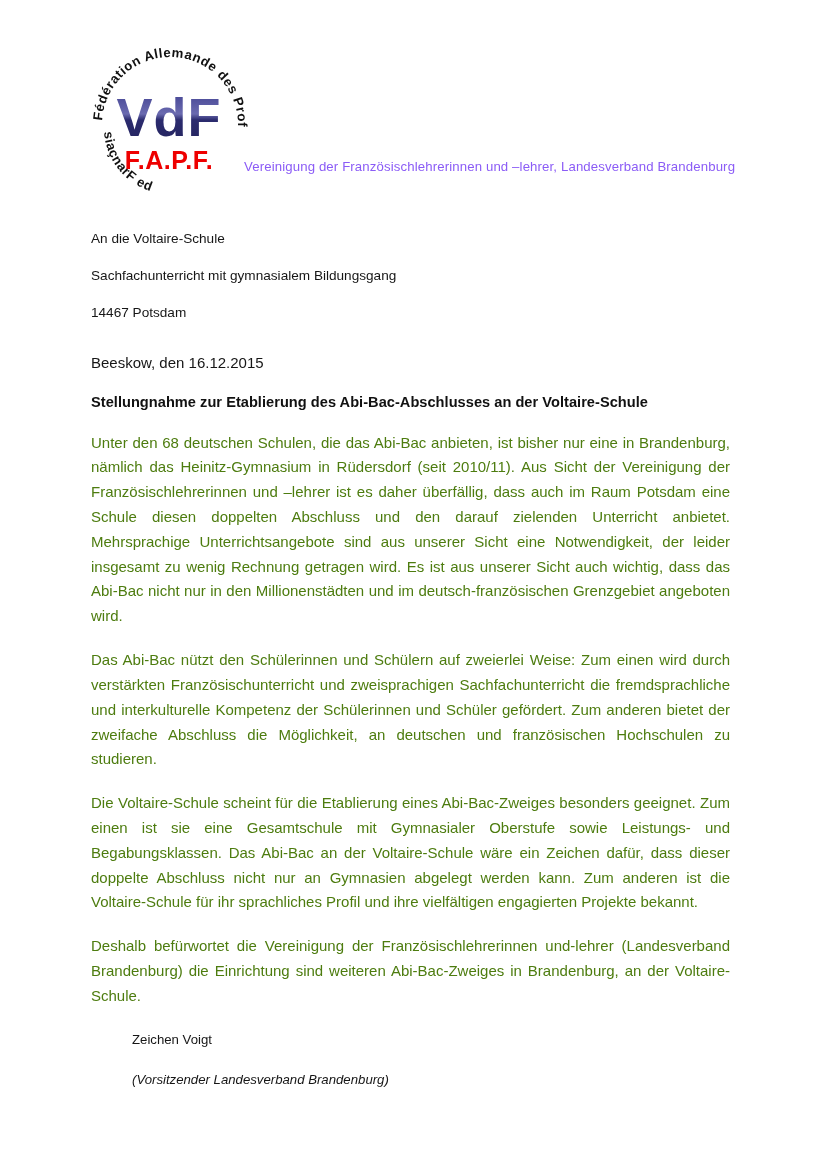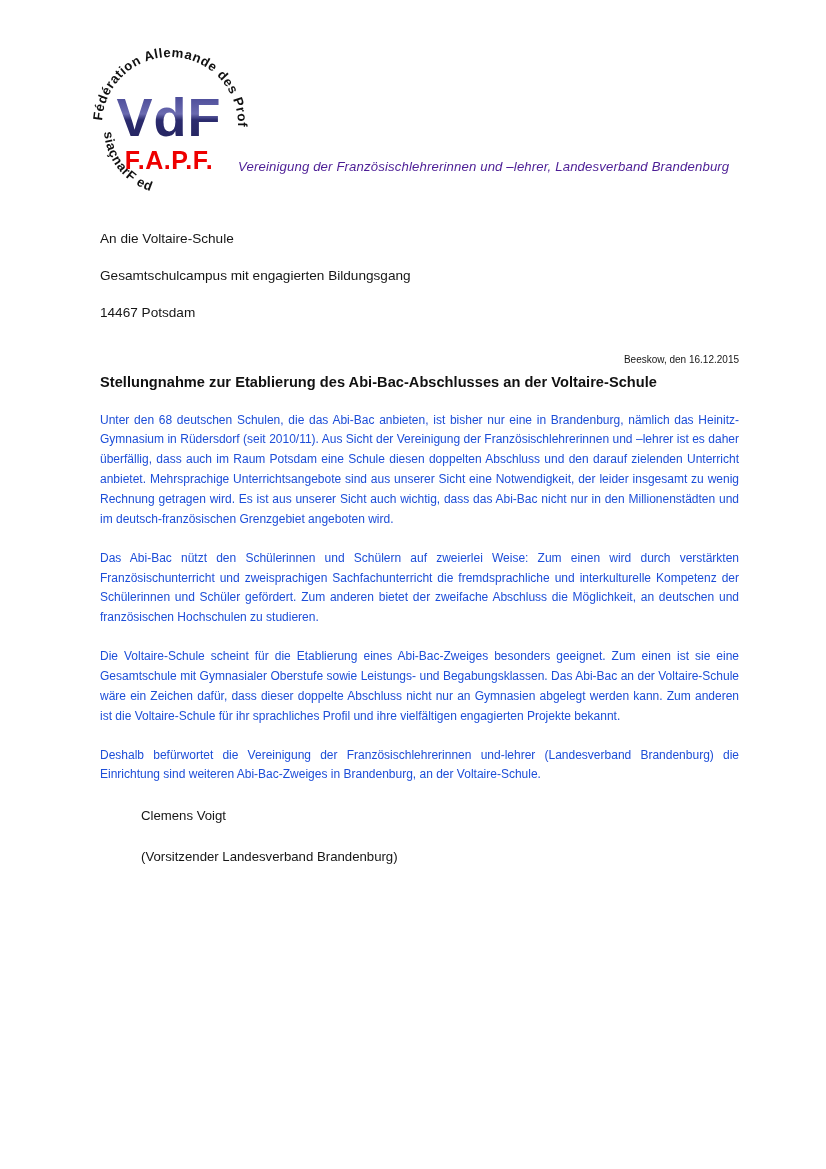--- a/index.html
+++ b/index.html
@@ -36,82 +36,80 @@
     width: 175px;
     height: 160px;
   }
   .logo svg {
     display: block;
     width: 175px;
     height: 160px;
   }
   .org-line {
     position: absolute;
-    left: 238px;
+    left: 244px;
     top: 159px;
     font-size: 13.2px;
     letter-spacing: 0.01em;
-    color: #4c1d95;
+    color: #8b5cf6;
     white-space: nowrap;
-    font-style: italic;
   }
 
   
   .body-block {
     position: absolute;
-    left: 100px;
+    left: 91px;
     top: 232px;
     width: 639px;
   }
 
   .addr-line {
     font-size: 13.6px;
     line-height: 1.0;
     margin: 0 0 23.5px 0;
     color: #161616;
   }
   .addr-line:last-of-type { margin-bottom: 16px; }
 
   .date-line {
-    text-align: right;
-    font-size: 10px;
+    font-size: 15px;
     margin: 34px 0 0 0;
     color: #161616;
   }
 
   .doc-title {
     font-size: 14.6px;
     font-weight: bold;
-    margin: 9px 0 0 0;
+    margin: 23px 0 0 0;
     line-height: 1.15;
     color: #111111;
     letter-spacing: 0.002em;
   }
 
   p.para {
-    font-size: 12px;
+    font-size: 15px;
     line-height: 1.655;
     text-align: justify;
     margin: 19px 0 0 0;
-    color: #1d4ed8;
+    color: #4d7c0f;
     hyphens: none;
   }
   p.para:first-of-type { margin-top: 20px; }
 
   .signature {
     margin-top: 24px;
     padding-left: 41px;
   }
   .sig-line {
     font-size: 13.2px;
     line-height: 1.0;
     margin: 0 0 27px 0;
     color: #161616;
   }
-  .sig-line:last-child { margin-bottom: 0; }
+  .sig-line:last-child { margin-bottom: 0; font-style: italic; }
 </style>
 </head>
 <body>
 
 <div class="page">
 
   <div class="letterhead">
 
     <div class="logo">
       <svg viewBox="0 0 175 160" xmlns="http://www.w3.org/2000/svg" aria-hidden="true">
@@ -140,32 +138,32 @@
       </svg>
     </div>
 
     <div class="org-line">Vereinigung der Französischlehrerinnen und –lehrer, Landesverband Brandenburg</div>
   </div>
 
   <div class="body-block">
 
     <div>
       <div class="addr-line">An die Voltaire-Schule</div>
-      <div class="addr-line">Gesamtschulcampus mit engagierten Bildungsgang</div>
+      <div class="addr-line">Sachfachunterricht mit gymnasialem Bildungsgang</div>
       <div class="addr-line">14467 Potsdam</div>
     </div>
 
     <div class="date-line">Beeskow, den 16.12.2015</div>
 
     <h1 class="doc-title">Stellungnahme zur Etablierung des Abi-Bac-Abschlusses an der Voltaire-Schule</h1>
 
     <p class="para">Unter den 68 deutschen Schulen, die das Abi-Bac anbieten, ist bisher nur eine in Brandenburg, nämlich das Heinitz-Gymnasium in Rüdersdorf (seit 2010/11). Aus Sicht der Vereinigung der Französischlehrerinnen und –lehrer ist es daher überfällig, dass auch im Raum Potsdam eine Schule diesen doppelten Abschluss und den darauf zielenden Unterricht anbietet. Mehrsprachige Unterrichtsangebote sind aus unserer Sicht eine Notwendigkeit, der leider insgesamt zu wenig Rechnung getragen wird. Es ist aus unserer Sicht auch wichtig, dass das Abi-Bac nicht nur in den Millionenstädten und im deutsch-französischen Grenzgebiet angeboten wird.</p>
     <p class="para">Das Abi-Bac nützt den Schülerinnen und Schülern auf zweierlei Weise: Zum einen wird durch verstärkten Französischunterricht und zweisprachigen Sachfachunterricht die fremdsprachliche und interkulturelle Kompetenz der Schülerinnen und Schüler gefördert. Zum anderen bietet der zweifache Abschluss die Möglichkeit, an deutschen und französischen Hochschulen zu studieren.</p>
     <p class="para">Die Voltaire-Schule scheint für die Etablierung eines Abi-Bac-Zweiges besonders geeignet. Zum einen ist sie eine Gesamtschule mit Gymnasialer Oberstufe sowie Leistungs- und Begabungsklassen. Das Abi-Bac an der Voltaire-Schule wäre ein Zeichen dafür, dass dieser doppelte Abschluss nicht nur an Gymnasien abgelegt werden kann. Zum anderen ist die Voltaire-Schule für ihr sprachliches Profil und ihre vielfältigen engagierten Projekte bekannt.</p>
     <p class="para">Deshalb befürwortet die Vereinigung der Französischlehrerinnen und-lehrer (Landesverband Brandenburg) die Einrichtung sind weiteren Abi-Bac-Zweiges in Brandenburg, an der Voltaire-Schule.</p>
 
     <div class="signature">
-      <div class="sig-line">Clemens Voigt</div>
+      <div class="sig-line">Zeichen Voigt</div>
       <div class="sig-line">(Vorsitzender Landesverband Brandenburg)</div>
     </div>
 
   </div>
 </div>
 
 </body></html>

